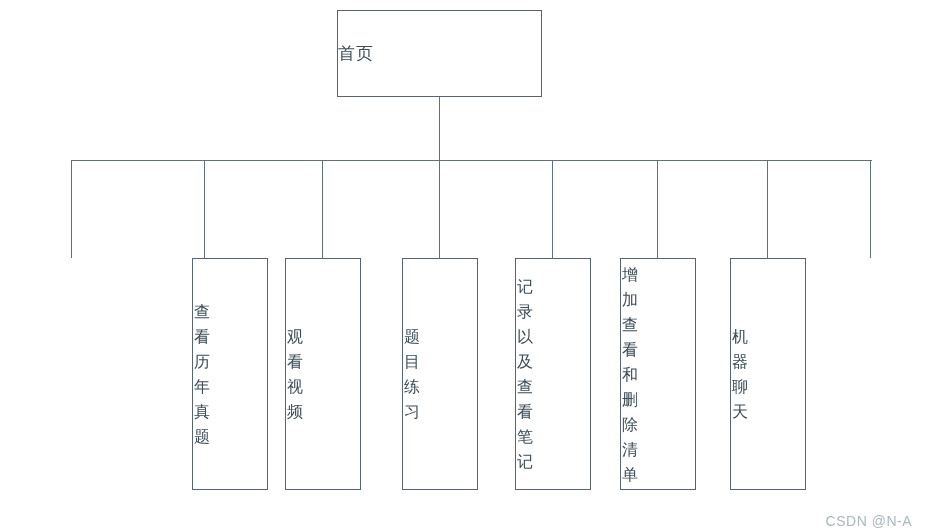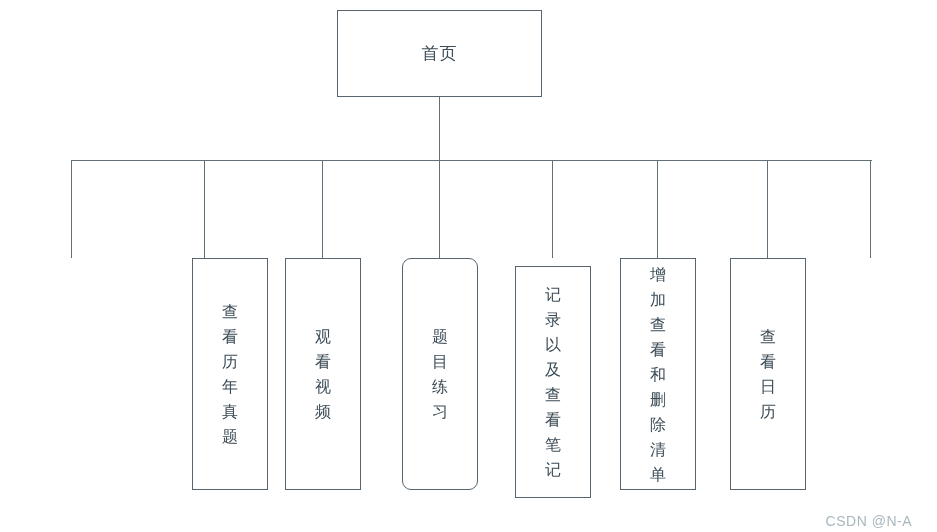--- a/index.html
+++ b/index.html
@@ -36,39 +36,39 @@
   .drop-7 { left: 870px; }
 
   
   .node {
     position: absolute;
     box-sizing: border-box;
     background: #ffffff;
     border: 1px solid #56656f;
     display: flex;
     align-items: center;
-    justify-content: center;
+    justify-content: flex-start;
     color: #3d4d57;
   }
   .root-node {
     left: 337px; top: 10px;
     width: 205px; height: 87px;
     font-size: 17px;
     letter-spacing: 1px;
   }
   .child-node {
     top: 258px;
     width: 76px; height: 232px;
     font-size: 16px;
   }
   .child-0 { left: 34px; }
   .child-1 { left: 167px; margin-left: 25px; }
   .child-2 { left: 285px; }
-  .child-3 { left: 402px; border-radius: 9px; }
-  .child-4 { left: 515px; margin-top: 8px; }
+  .child-3 { left: 402px; }
+  .child-4 { left: 515px; }
   .child-5 { left: 620px; }
   .child-6 { left: 730px; }
   .child-7 { left: 833px; }
 
   
   .vlabel {
     display: inline-block;
     width: 18px;
     line-height: 25px;
     text-align: center;
@@ -114,18 +114,18 @@
   <div class="node child-node child-3">
     <span class="vlabel">题目练习</span>
   </div>
   <div class="node child-node child-4">
     <span class="vlabel">记录以及查看笔记</span>
   </div>
   <div class="node child-node child-5">
     <span class="vlabel">增加查看和删除清单</span>
   </div>
   <div class="node child-node child-6">
-    <span class="vlabel">查看日历</span>
+    <span class="vlabel">机器聊天</span>
   </div>
 
   <div class="watermark">CSDN @N-A</div>
 
 </div>
 
 </body></html>

